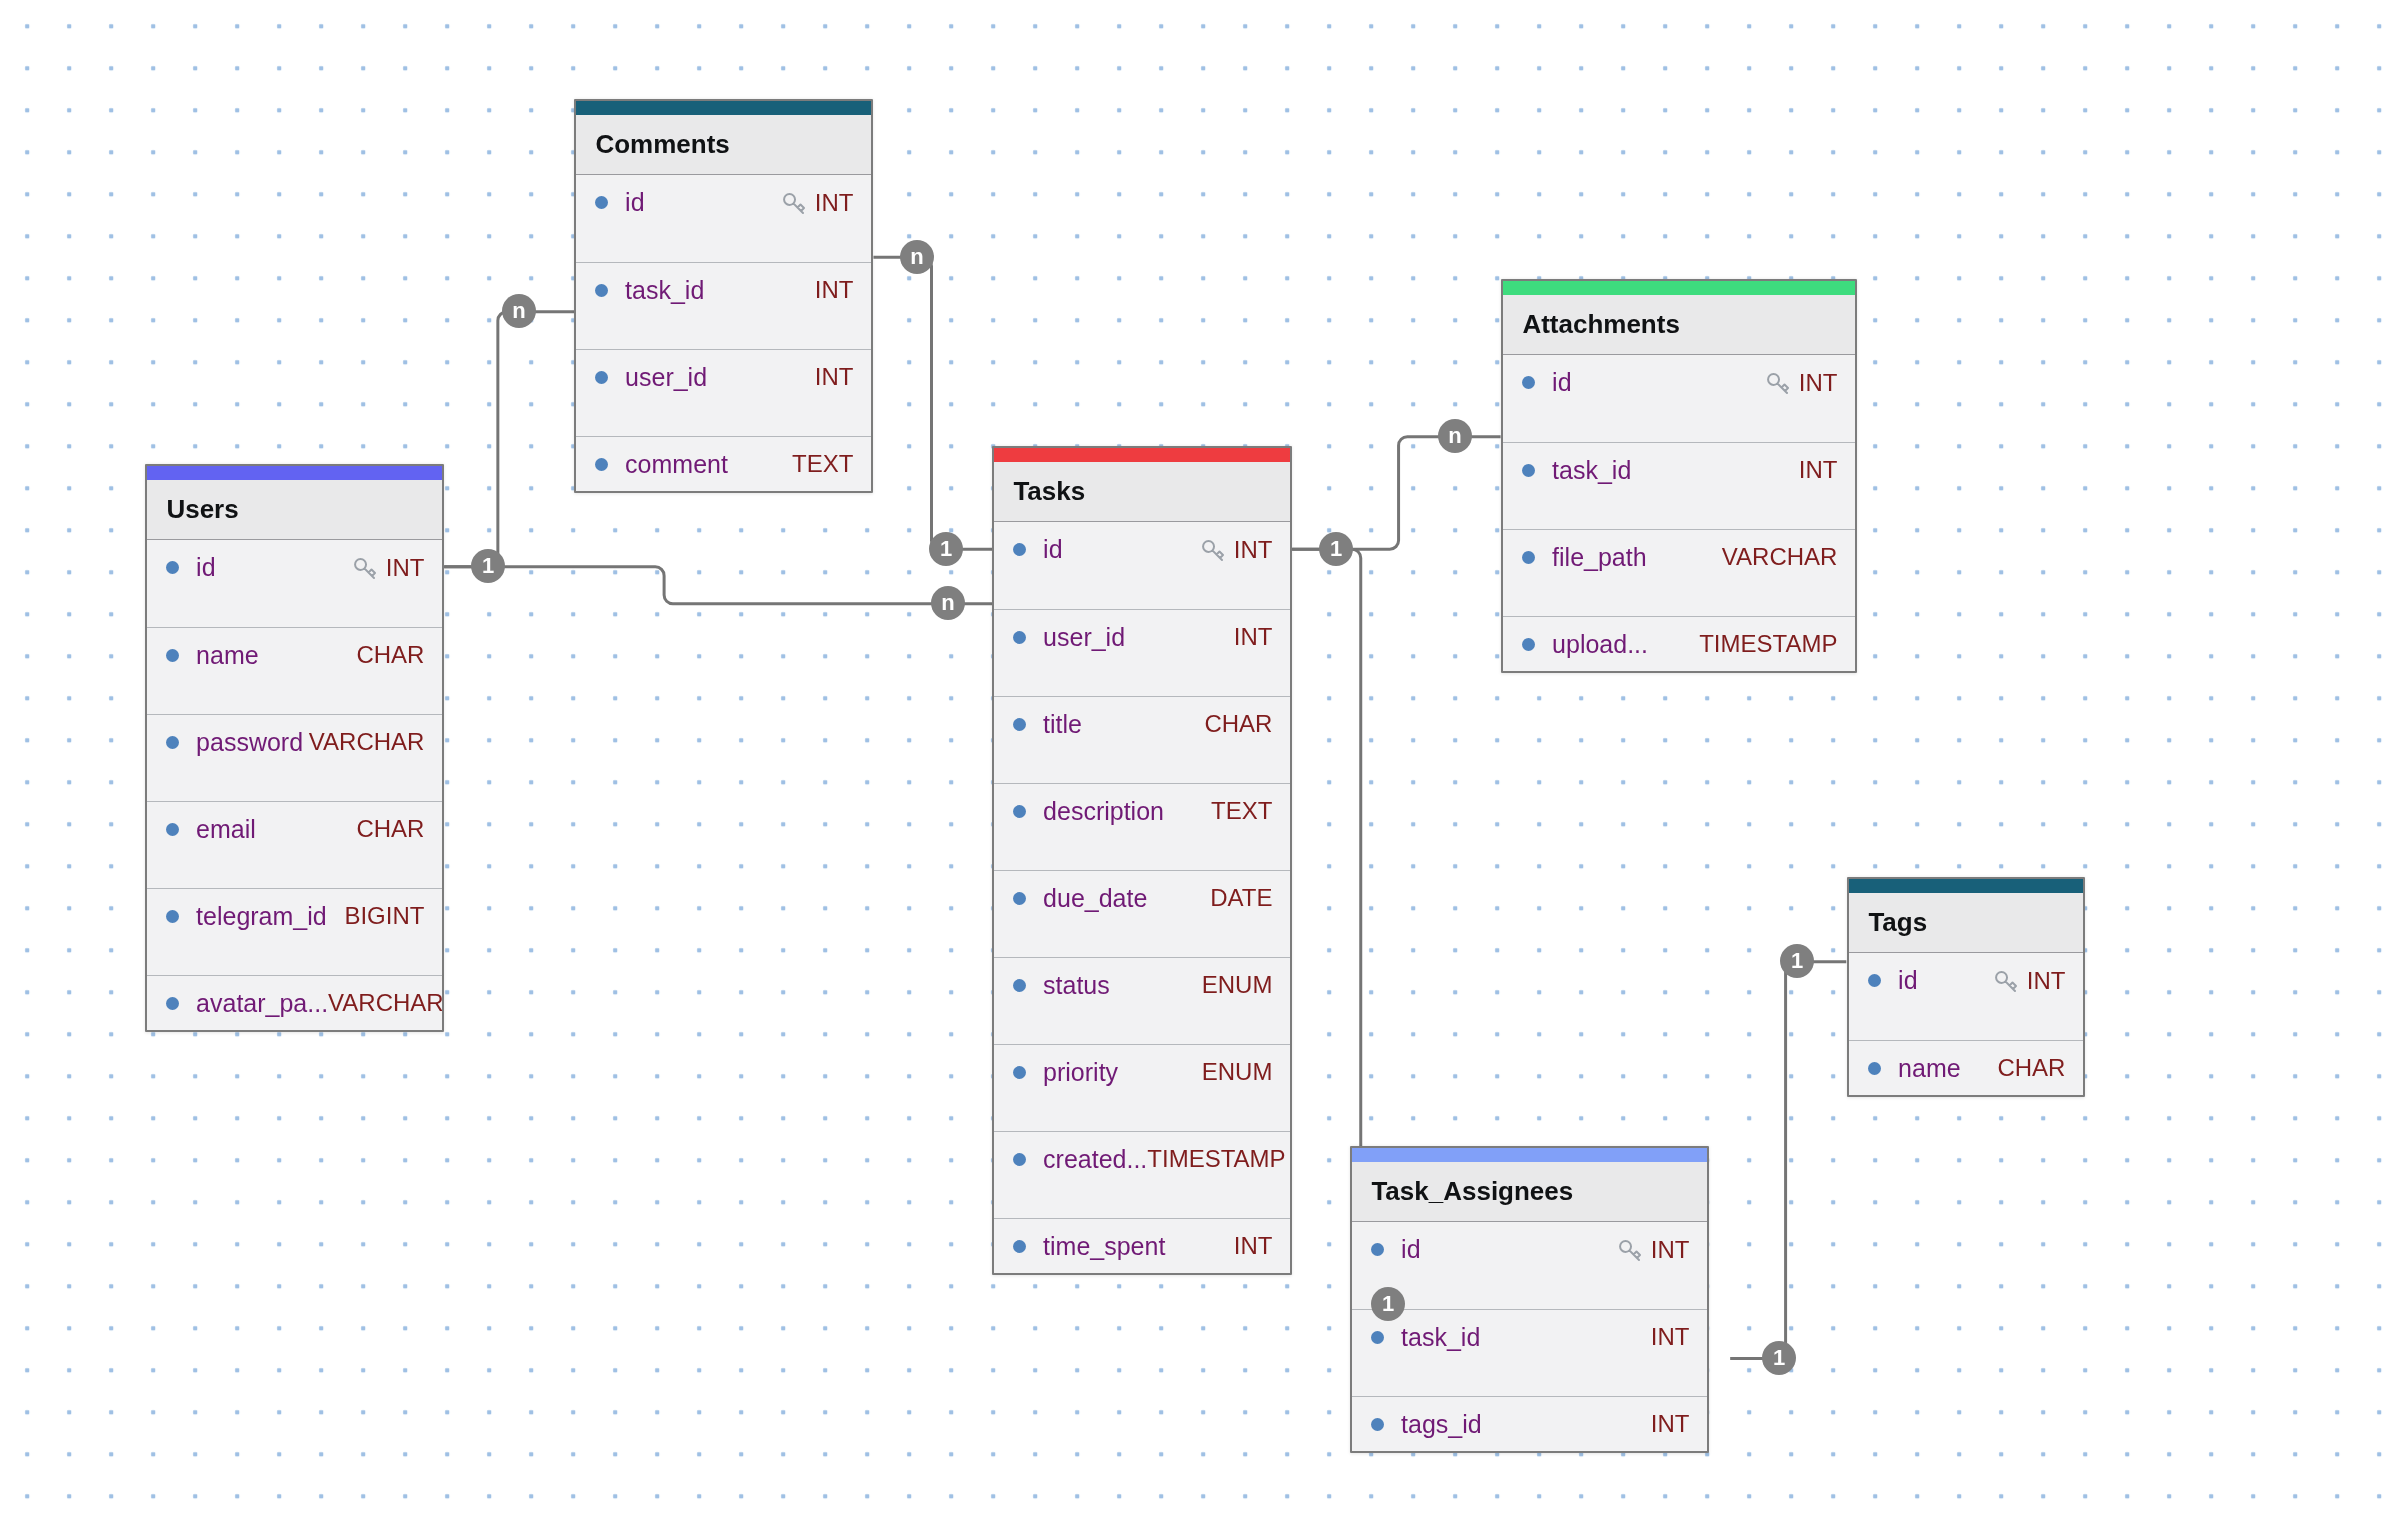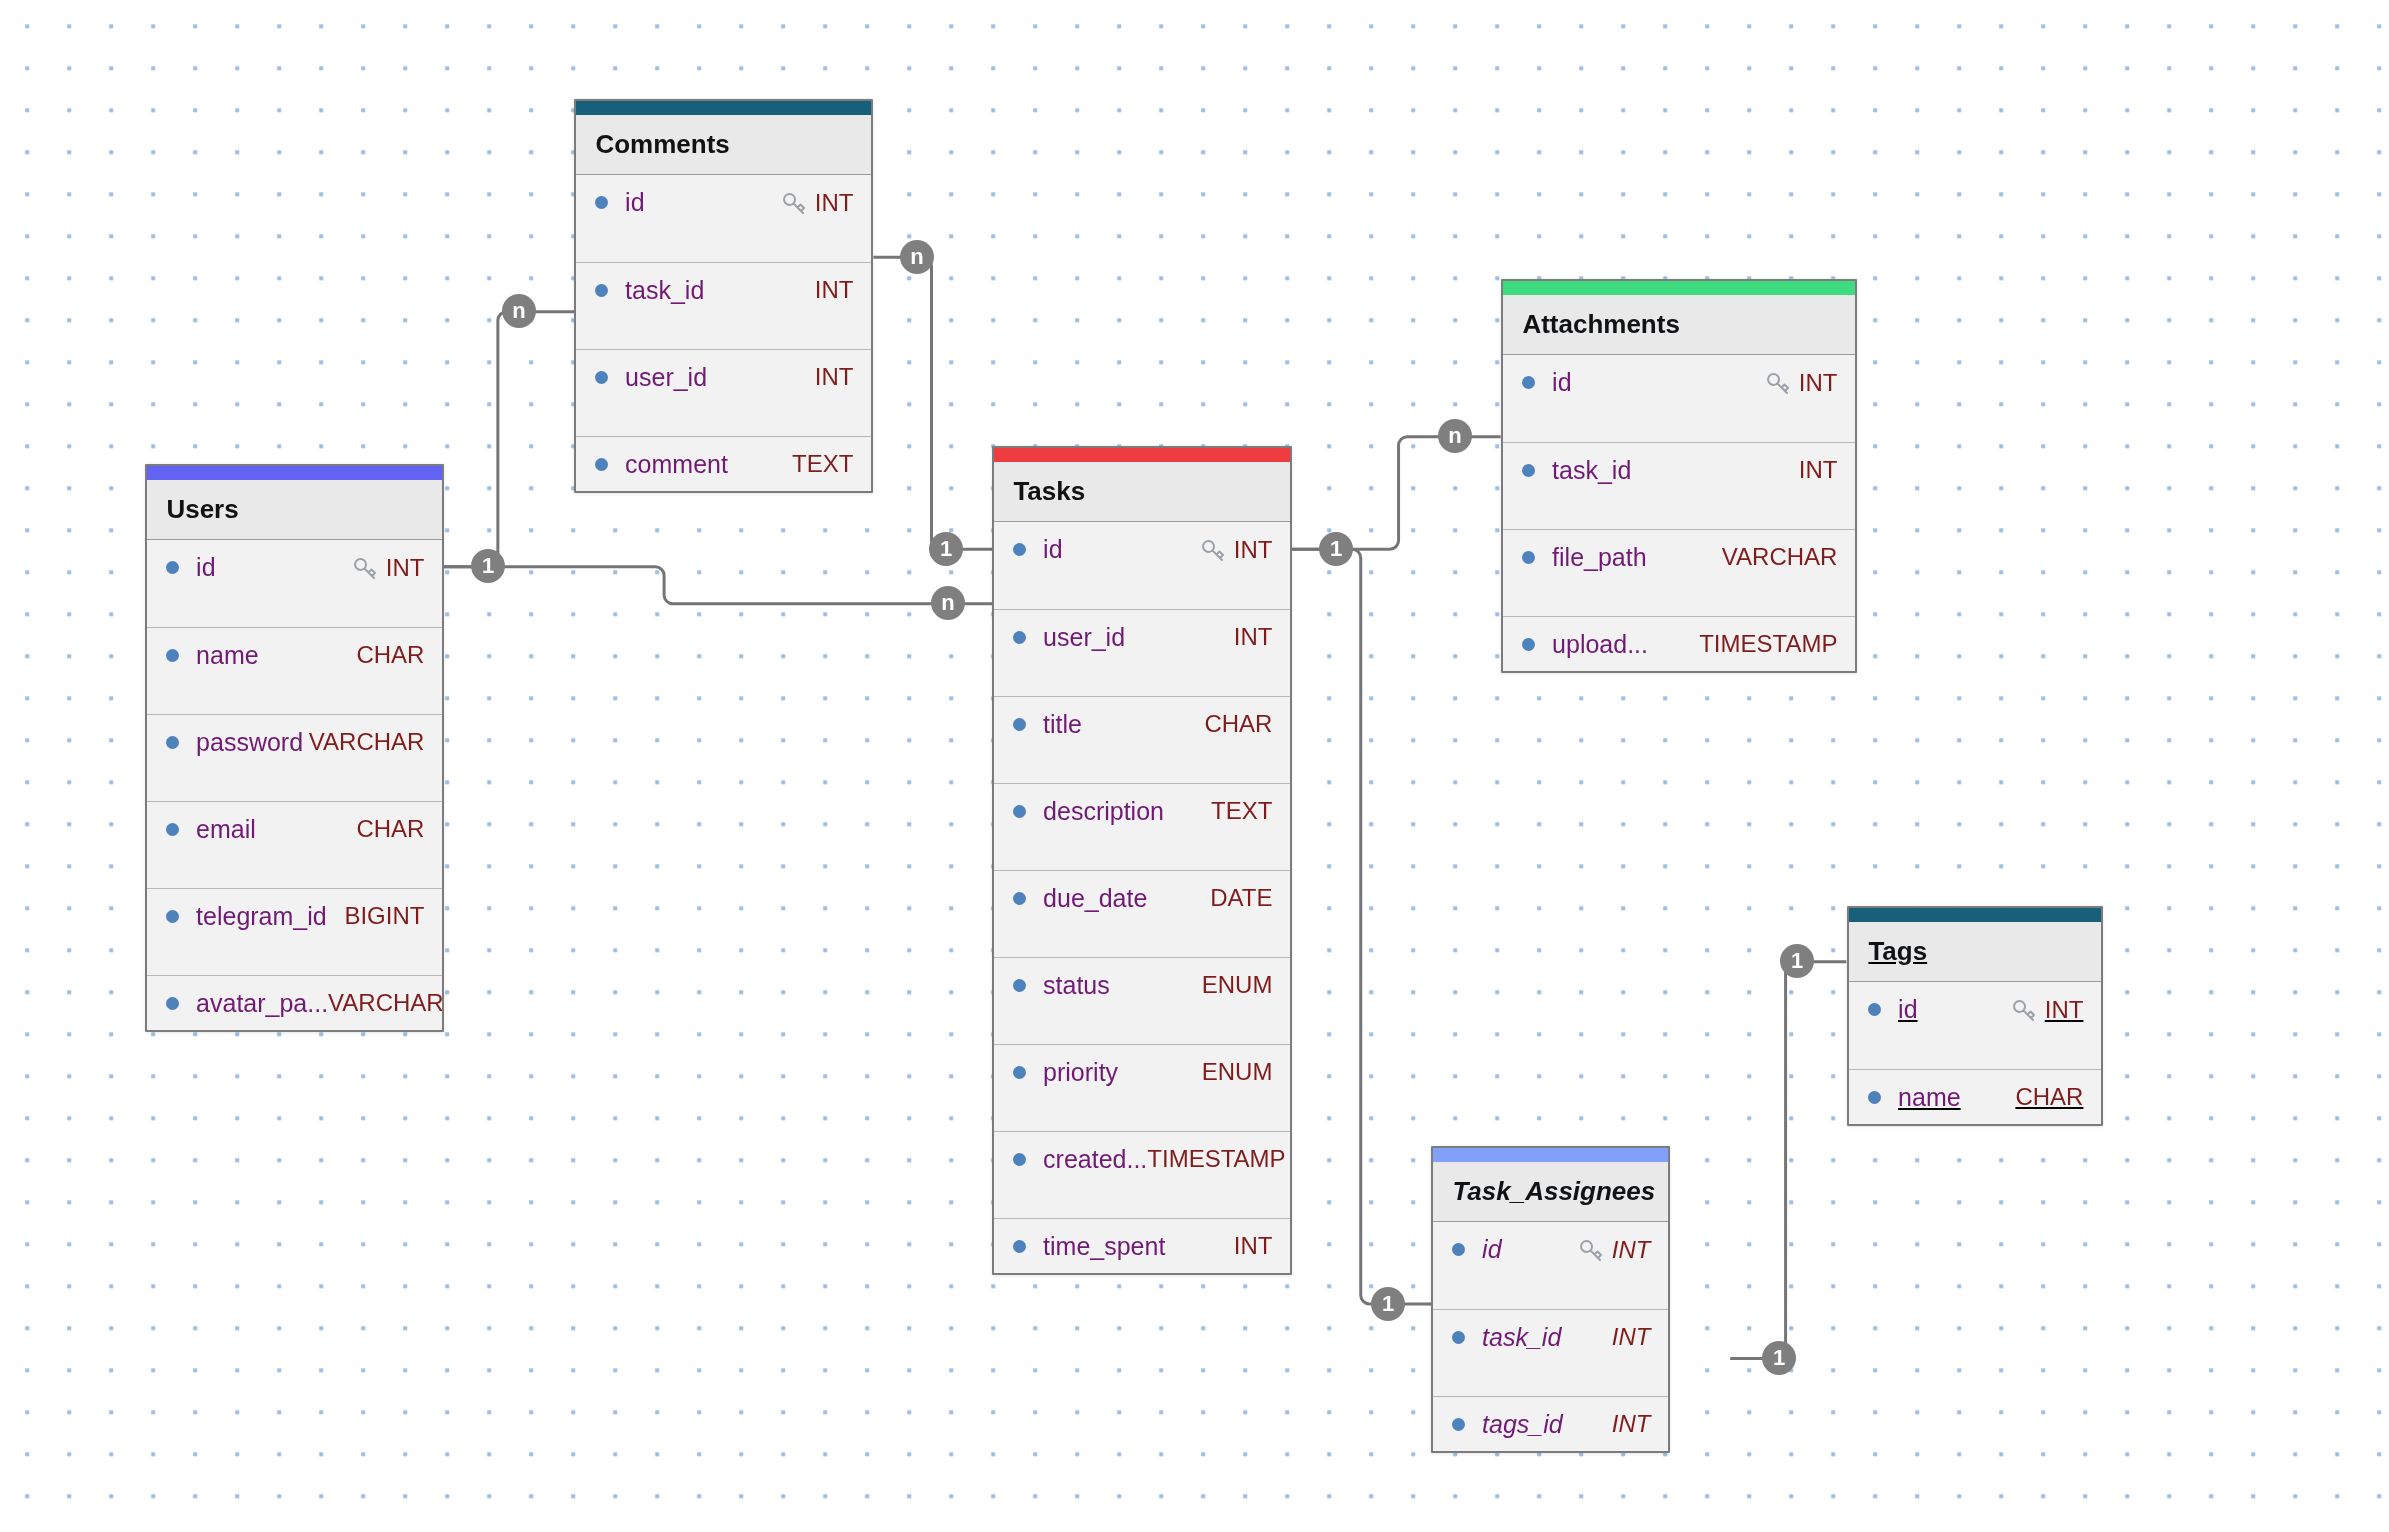--- a/index.html
+++ b/index.html
@@ -233,42 +233,42 @@
         <span class="spacer"></span>
         <span class="ftype">VARCHAR</span>
       </div>
       <div class="row">
         <span class="dot"></span>
         <span class="fname">upload...</span>
         <span class="spacer"></span>
         <span class="ftype">TIMESTAMP</span>
       </div>
     </div>
-    <div class="table" style="left: 1847px; top: 906px; width: 256px; text-decoration: underline;">
+    <div class="table" style="left: 1847px; top: 877px; width: 238px;">
       <div class="accent" style="background: rgb(24, 96, 121);"></div>
       <div class="title">Tags</div>
       <div class="row">
         <span class="dot"></span>
         <span class="fname">id</span>
         <span class="spacer"></span>
         <svg class="keyicon" viewBox="0 0 24 24" fill="none" stroke="currentColor" stroke-width="2" stroke-linecap="round" stroke-linejoin="round">
           <g transform="translate(0,24) scale(1,-1)">
             <path d="M21 2l-2 2m-7.61 7.61a5.5 5.5 0 1 1-7.778 7.778 5.5 5.5 0 0 1 7.777-7.777zm0 0L15.5 7.5m0 0l3 3L22 7l-3-3m-3.5 3.5L19 4"></path>
           </g>
         </svg>
         <span class="ftype">INT</span>
       </div>
       <div class="row">
         <span class="dot"></span>
         <span class="fname">name</span>
         <span class="spacer"></span>
         <span class="ftype">CHAR</span>
       </div>
     </div>
-    <div class="table" style="left: 1431px; top: 1146px; width: 239px; font-style: italic;">
+    <div class="table" style="left: 1350px; top: 1146px; width: 359px;">
       <div class="accent" style="background: rgb(129, 160, 248);"></div>
       <div class="title">Task_Assignees</div>
       <div class="row">
         <span class="dot"></span>
         <span class="fname">id</span>
         <span class="spacer"></span>
         <svg class="keyicon" viewBox="0 0 24 24" fill="none" stroke="currentColor" stroke-width="2" stroke-linecap="round" stroke-linejoin="round">
           <g transform="translate(0,24) scale(1,-1)">
             <path d="M21 2l-2 2m-7.61 7.61a5.5 5.5 0 1 1-7.778 7.778 5.5 5.5 0 0 1 7.777-7.777zm0 0L15.5 7.5m0 0l3 3L22 7l-3-3m-3.5 3.5L19 4"></path>
           </g>

